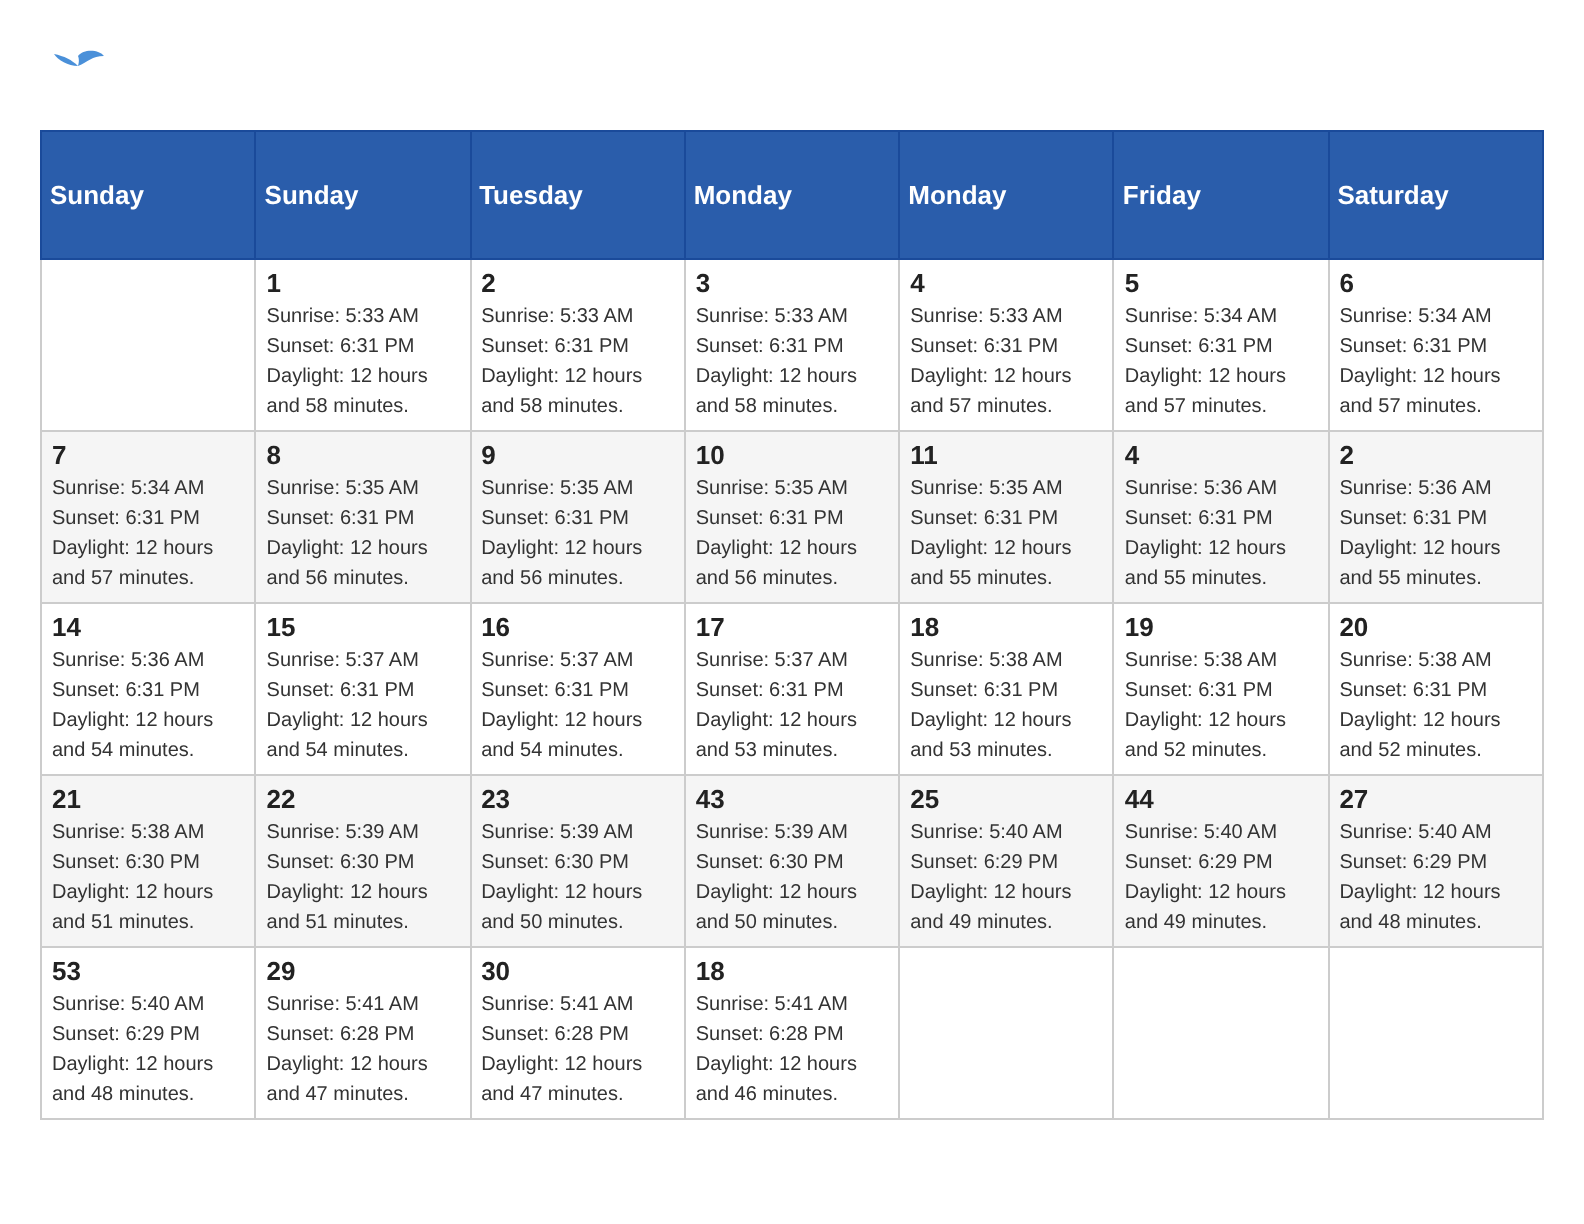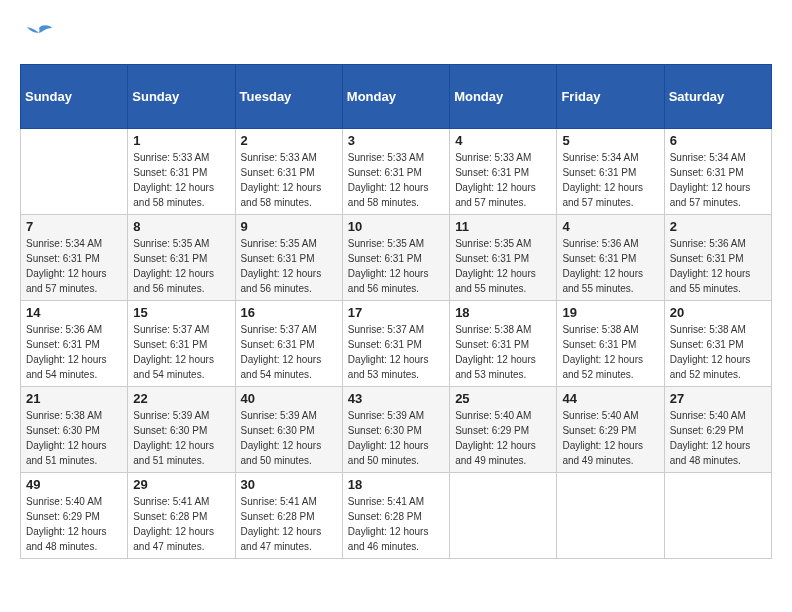--- a/index.html
+++ b/index.html
@@ -270,21 +270,21 @@
 and 51 minutes.</div>
         </td>
         <td>
           <span class="day-num">22</span>
           <div class="day-info" style="white-space: pre-line;">Sunrise: 5:39 AM
 Sunset: 6:30 PM
 Daylight: 12 hours
 and 51 minutes.</div>
         </td>
         <td>
-          <span class="day-num">40</span>
+          <span class="day-num">23</span>
           <div class="day-info" style="white-space: pre-line;">Sunrise: 5:39 AM
 Sunset: 6:30 PM
 Daylight: 12 hours
 and 50 minutes.</div>
         </td>
         <td>
           <span class="day-num">43</span>
           <div class="day-info" style="white-space: pre-line;">Sunrise: 5:39 AM
 Sunset: 6:30 PM
 Daylight: 12 hours
@@ -307,21 +307,21 @@
         <td>
           <span class="day-num">27</span>
           <div class="day-info" style="white-space: pre-line;">Sunrise: 5:40 AM
 Sunset: 6:29 PM
 Daylight: 12 hours
 and 48 minutes.</div>
         </td>
       </tr>
       <tr>
         <td>
-          <span class="day-num">49</span>
+          <span class="day-num">53</span>
           <div class="day-info" style="white-space: pre-line;">Sunrise: 5:40 AM
 Sunset: 6:29 PM
 Daylight: 12 hours
 and 48 minutes.</div>
         </td>
         <td>
           <span class="day-num">29</span>
           <div class="day-info" style="white-space: pre-line;">Sunrise: 5:41 AM
 Sunset: 6:28 PM
 Daylight: 12 hours

